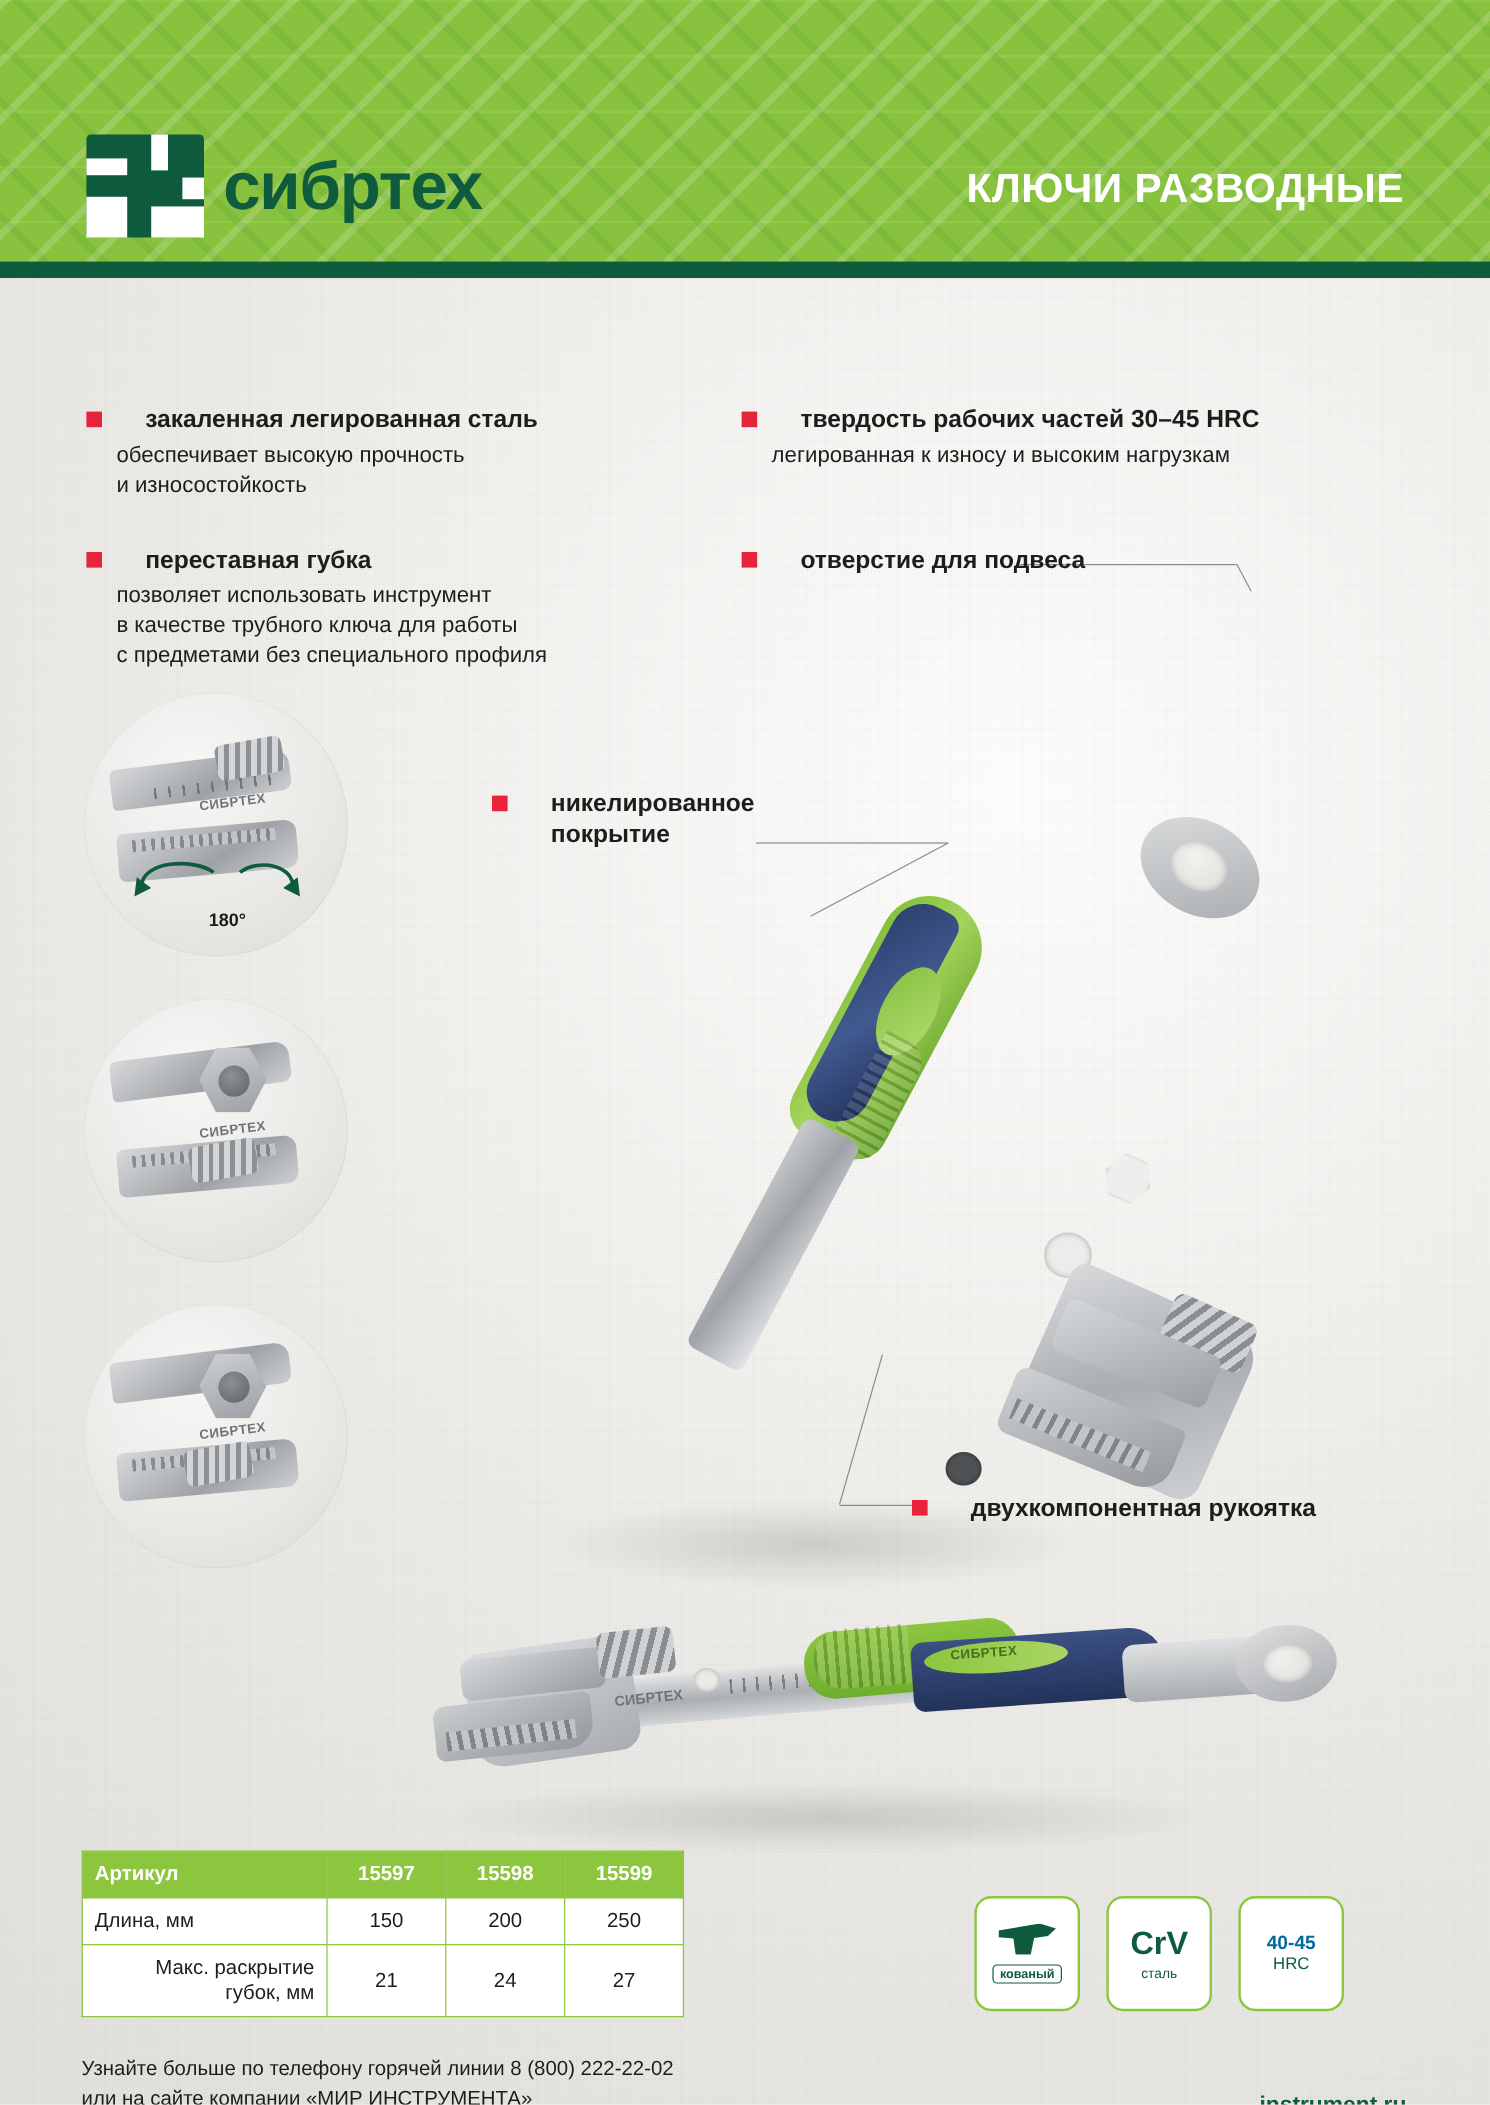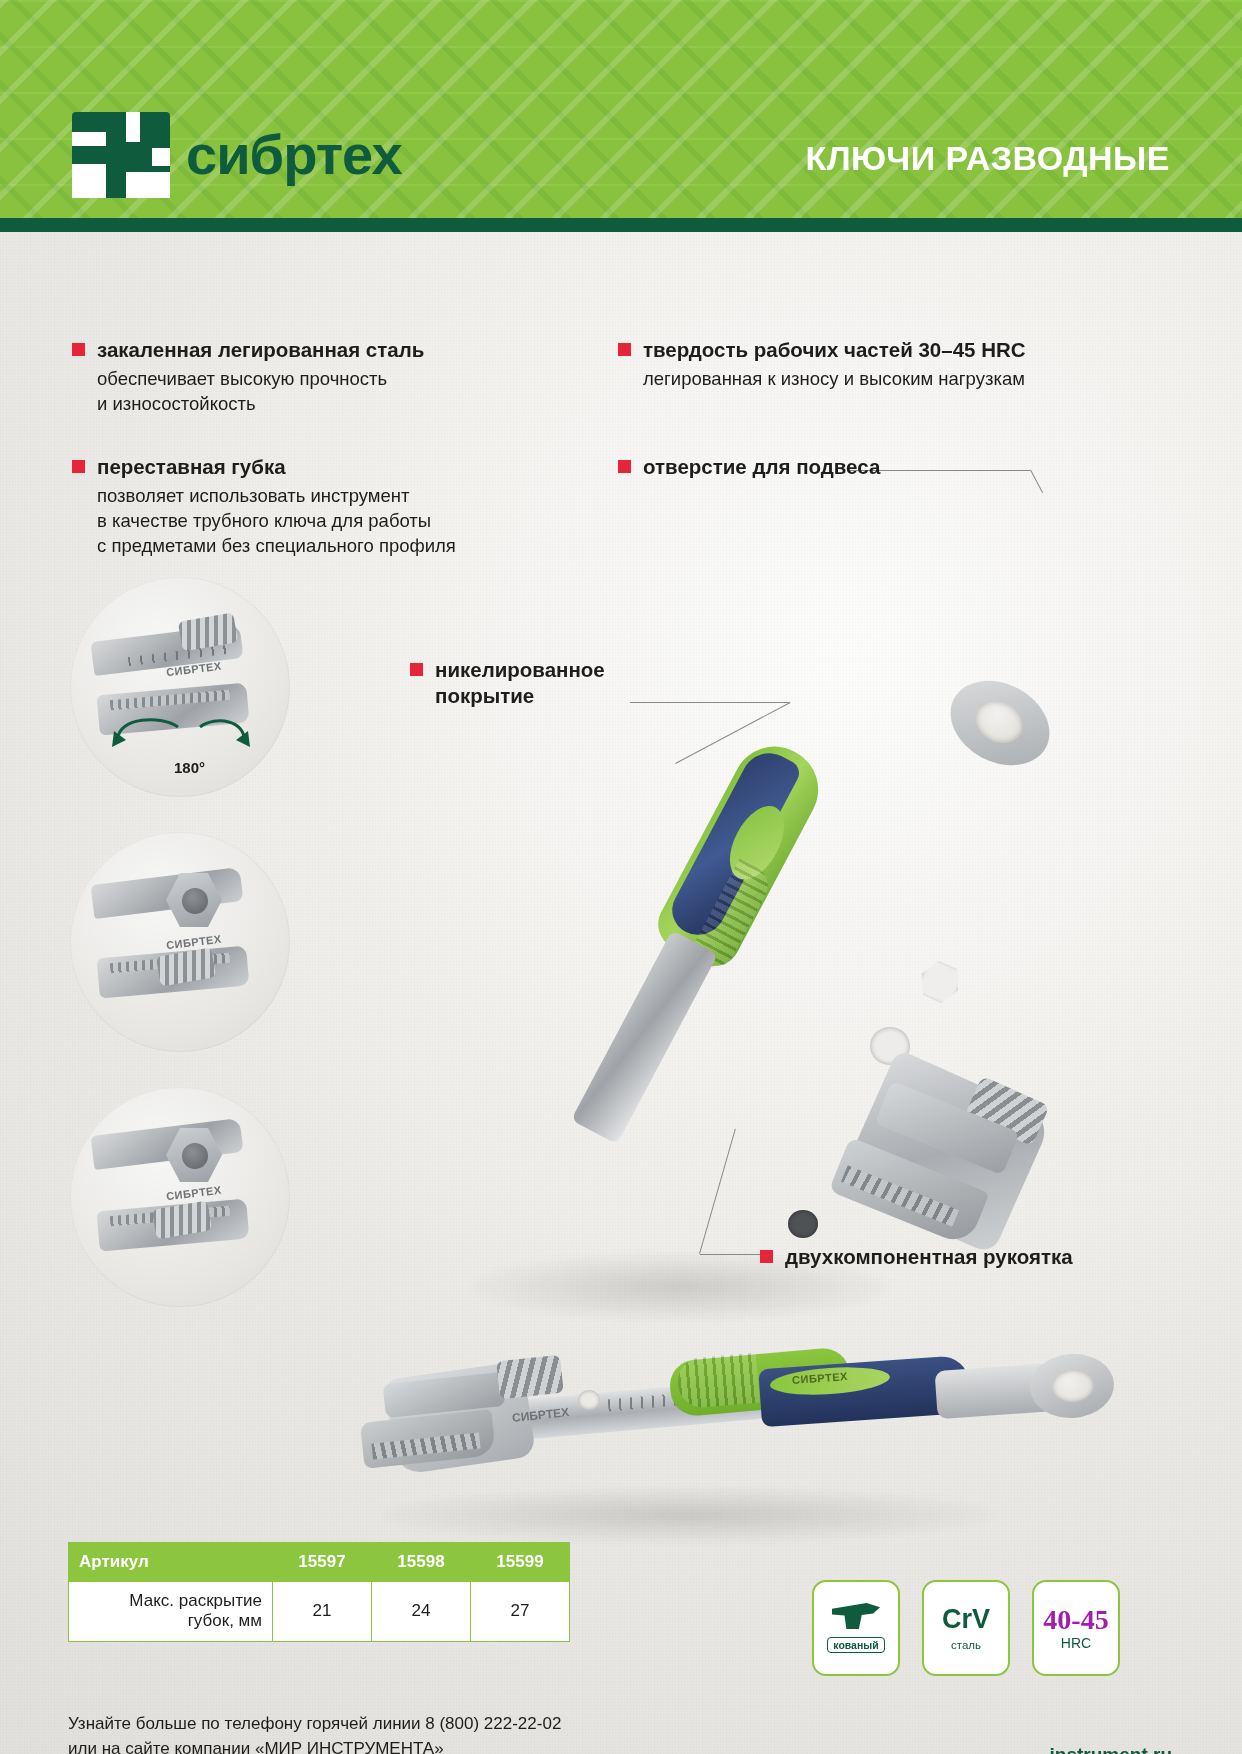--- a/index.html
+++ b/index.html
@@ -111,20 +111,21 @@
     width: 13px; height: 13px;
     background: #e8243a;
     flex: none;
     margin-top: 6px;
   }
   .b-title {
     font-size: 20.5px;
     font-weight: bold;
     line-height: 1.25;
     color: #1d1d1b;
+    margin-left: 24px;
   }
   .b-body {
     font-size: 18.5px;
     line-height: 1.35;
     color: #1d1d1b;
     margin: 4px 0 0 25px;
     white-space: pre-line;
   }
 
   
@@ -567,25 +568,24 @@
     font-weight: bold;
     color: #0f5b3e;
     line-height: 1;
     margin-bottom: 6px;
   }
   .badge .crv-sub {
     font-size: 11.5px;
     color: #0f5b3e;
   }
   .badge .hrc-num {
-    font-size: 28px;
-    font-weight: bold;
-    color: #a21caf;
+    font-size: 16px;
+    font-weight: bold;
+    color: #0369a1;
     line-height: 1.05;
-    font-family: Liberation Serif, serif;
   }
   .badge .hrc-sub {
     font-size: 14px;
     color: #0f5b3e;
   }
 
   
   .footer-note {
     position: absolute;
     left: 68px; top: 1480px;
@@ -777,20 +777,26 @@
     <thead>
       <tr>
         <th class="first">Артикул</th>
         <th>15597</th>
         <th>15598</th>
         <th>15599</th>
       </tr>
     </thead>
     <tbody>
       <tr>
+        <td class="first">Длина, мм</td>
+        <td>150</td>
+        <td>200</td>
+        <td>250</td>
+      </tr>
+      <tr>
         <td class="first" style="white-space:pre-line;text-align:right;">Макс. раскрытие
 губок, мм</td>
         <td>21</td>
         <td>24</td>
         <td>27</td>
       </tr>
     </tbody>
   </table>
 
   <div class="badges">

